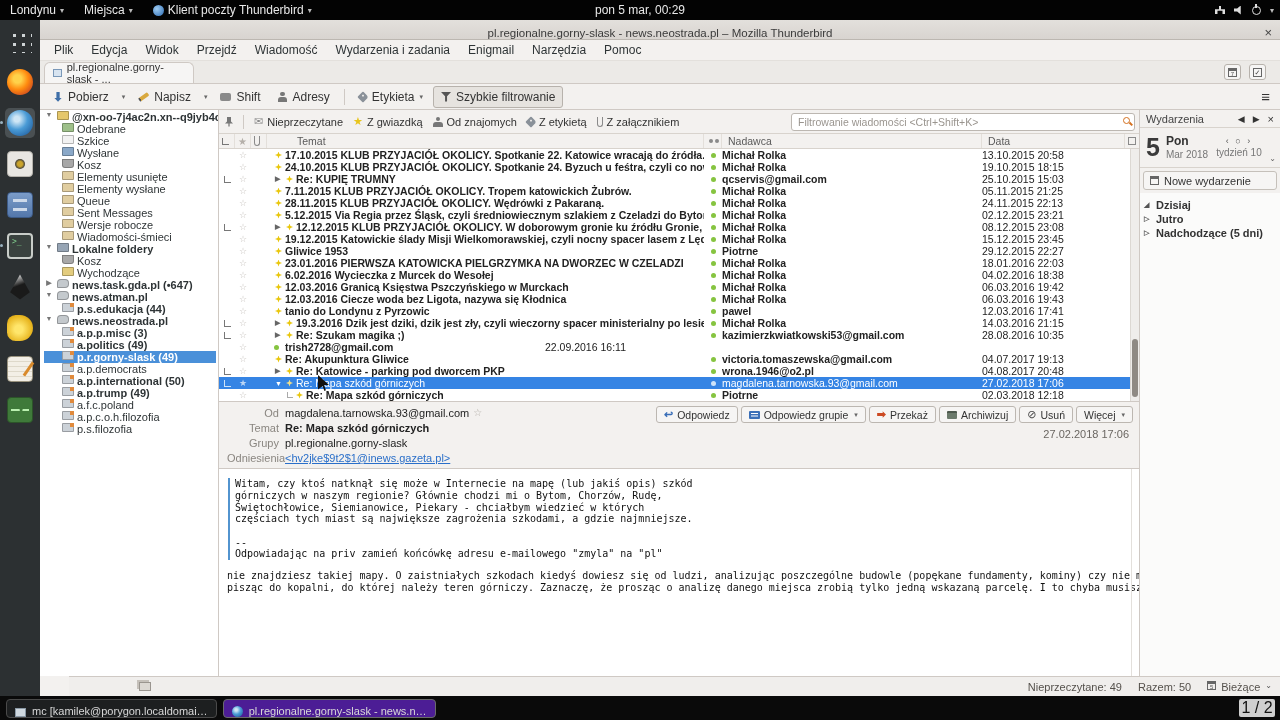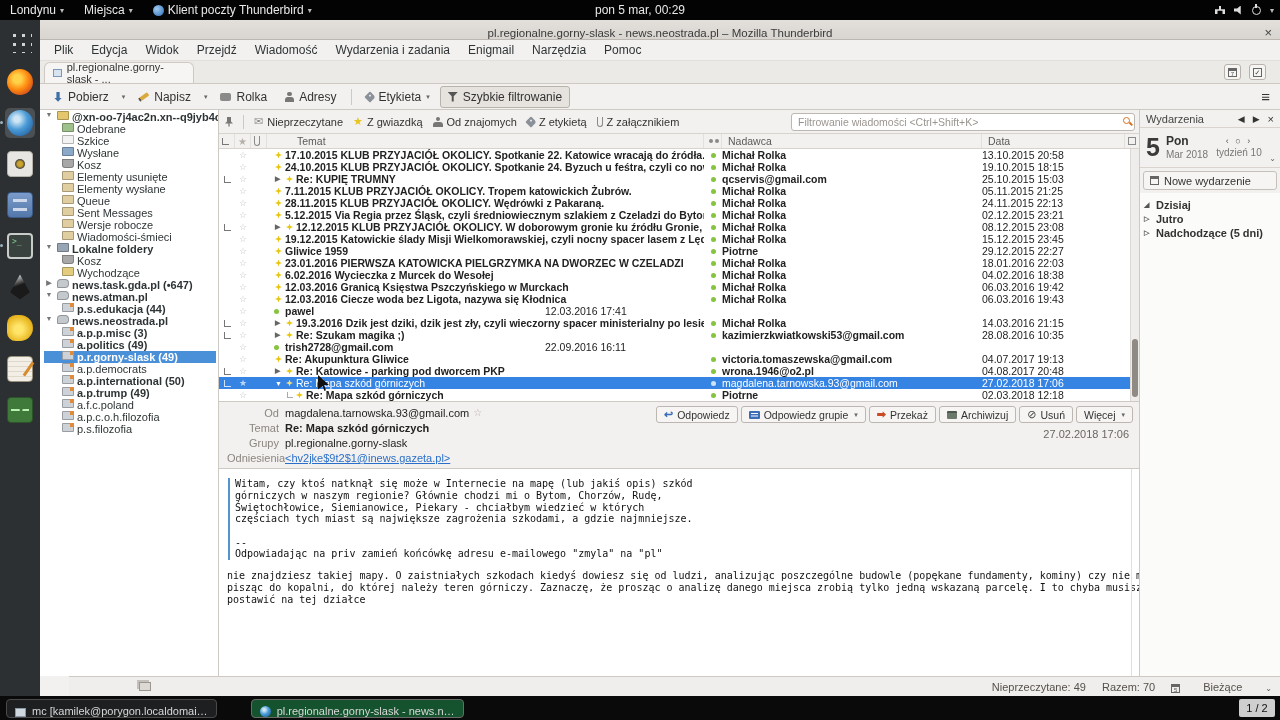--- a/index.html
+++ b/index.html
@@ -187,30 +187,30 @@
   .ev-chev { position:absolute; right:4px; bottom:4px; font-size:8px; color:#666; }
   .ev-newbtn { height:19px; margin:3px 3px; border:1px solid #c5c0ba; border-radius:3px; background:#f6f5f4; display:flex; align-items:center; gap:5px; padding:0 6px; color:#333; }
   .ev-list { flex:1; background:#fbfbfa; padding:5px 4px; }
   .ev-sec { height:14px; display:flex; align-items:center; gap:4px; font-weight:bold; color:#333; }
   .ev-sec .tw2 { font-size:7px; color:#555; width:8px; }
 
   
   .statusbar { height:20px; background:#f0eeec; border-top:1px solid #cfc9c4; display:flex; align-items:center; font-size:11px; color:#55514c; position:relative;margin-left:29px; }
   .act-ico { position:absolute; left:70px; width:12px; height:9px; border:1px solid #9a958f; background:#dcd8d3; box-shadow:-2px -2px 0 #c5c0ba; }
   .sb-right { position:absolute; right:8px; display:flex; align-items:center; gap:16px; }
-  .sb-view { display:flex; align-items:flex-end; gap:23px; }
+  .sb-view { display:flex; align-items:flex-start; gap:5px; }
   .sb-chev { font-size:8px; color:#555; }
 
   
   .taskbar { position:absolute; left:0; bottom:0; width:1280px; height:24px; background:#0a0a0a; display:flex; align-items:center; padding:0 6px; gap:6px; color:#d8d8d8; font-size:11px; }
   .task-btn { height:19px; display:flex; align-items:flex-end; gap:6px; padding:0 8px; border:1px solid #4a4a4a; border-radius:4px; background:#1d1f20; max-width:215px; white-space:nowrap; overflow:hidden; }
-  .task-btn.active { background:#14532d; border-color:#6a6a6a;margin-left:28px; }
+  .task-btn.active { background:#4c1d95; border-color:#6a6a6a; }
   .ti-term { width:11px; height:9px; background:#cfd8df; border:1px solid #8a98a5; flex:none; }
   .ti-tb { width:11px; height:11px; border-radius:50%; background:radial-gradient(circle at 38% 35%, #cfe6f5 12%, #4a9bd6 45%, #1f5c9e 90%); flex:none; }
-  .pager { position:absolute; right:5px; width:36px; height:18px; background:#cfcfcf; color:#111; display:flex; align-items:center; justify-content:center; border-radius:2px; font-size:11px; }
+  .pager { position:absolute; right:5px; width:36px; height:18px; background:#cfcfcf; color:#111; display:flex; align-items:center; justify-content:center; border-radius:2px; font-size:16px; }
 </style>
 </head>
 <body>
 
 <div class="topbar">
   <span class="tmenu">
       <span>Londynu</span>
       <span class="caret">▾</span>
     </span>
   <span class="tmenu">
@@ -303,21 +303,21 @@
         <span>Pobierz</span>
       </span>
     <span class="tb-caret">▾</span>
     <span class="tbtn">
         <span class="i-pencil"></span>
         <span>Napisz</span>
       </span>
     <span class="tb-caret">▾</span>
     <span class="tbtn">
         <span class="i-chat"></span>
-        <span>Rolka</span>
+        <span>Shift</span>
       </span>
     <span class="tbtn">
         <span class="i-person"></span>
         <span>Adresy</span>
       </span>
     <span class="tsep"></span>
     <span class="tbtn">
         <span class="i-tag"></span>
         <span>Etykieta</span>
         <span class="tb-caret" style="padding:0">▾</span>
@@ -614,21 +614,21 @@
             </span>
             <span class="msend">Michał Rolka</span>
             <span class="mdate">15.12.2015 23:45</span>
           </div>
           <div class="mrow">
             <span class="mc1"></span>
             <span class="mc2">☆</span>
             <span class="mc3"></span>
             <span class="msub">
               <span class="burst"></span>
-              <span>Gliwice 1959</span>
+              <span>Gliwice 1953</span>
             </span>
             <span class="mun">
               <span class="udot"></span>
             </span>
             <span class="msend">Piotrne</span>
             <span class="mdate">29.12.2015 22:27</span>
           </div>
           <div class="mrow">
             <span class="mc1"></span>
             <span class="mc2">☆</span>
@@ -682,20 +682,24 @@
             <span class="mun">
               <span class="udot"></span>
             </span>
             <span class="msend">Michał Rolka</span>
             <span class="mdate">06.03.2016 19:43</span>
           </div>
           <div class="mrow">
             <span class="mc1"></span>
             <span class="mc2">☆</span>
             <span class="mc3"></span>
+            <span class="msub">
+              <span class="burst"></span>
+              <span>tanio do Londynu z Pyrzowic</span>
+            </span>
             <span class="mun">
               <span class="udot"></span>
             </span>
             <span class="msend">pawel</span>
             <span class="mdate">12.03.2016 17:41</span>
           </div>
           <div class="mrow">
             <span class="mc1">
               <span class="thr"></span>
             </span>
@@ -862,21 +866,20 @@
             <div class="bline">górniczych w naszym regionie? Głównie chodzi mi o Bytom, Chorzów, Rudę,</div>
             <div class="bline">Świętochłowice, Siemianowice, Piekary - chciałbym wiedzieć w których</div>
             <div class="bline">częściach tych miast są największe zagrożenia szkodami, a gdzie najmniejsze.</div>
             <div class="bline"></div>
             <div class="bline">--</div>
             <div class="bline">Odpowiadając na priv zamień końcówkę adresu e-mailowego "zmyla" na "pl"</div>
           </div>
         <div class="replytext">
             <div class="bline">nie znajdziesz takiej mapy. O zaistniałych szkodach kiedyś dowiesz się od ludzi, analizując poszczególne budowle (popękane fundamenty, kominy) czy nie ma uszkodzeń a o "przyszłych szkodach"</div>
             <div class="bline">pisząc do kopalni, do której należy teren górniczy. Zaznaczę, że prosząc o analizę danego miejsca zrobią tylko jedną wskazaną parcelę. I to chyba musisz być jej właścicielem oraz planować coś</div>
-            <div class="bline">postawić na tej działce</div>
           </div>
         <div class="bodyscroll"></div>
       </div>
     </div>
 
     <div class="eventspane">
       <div class="ev-head">
         <span>Wydarzenia</span>
         <span class="sp"></span>
         <span class="ev-nav">
@@ -915,21 +918,21 @@
             <span>Nadchodzące (5 dni)</span>
           </div>
         </div>
     </div>
   </div>
 
   <div class="statusbar">
     <span class="act-ico"></span>
     <span class="sb-right">
       <span>Nieprzeczytane: 49</span>
-      <span>Razem: 70</span>
+      <span>Razem: 50</span>
       <span class="sb-view">
         <span class="i-cal">5</span>
         <span>Bieżące</span>
         <span class="sb-chev">⌄</span>
       </span>
     </span>
   </div>
 </div>
 
 <div class="taskbar">

